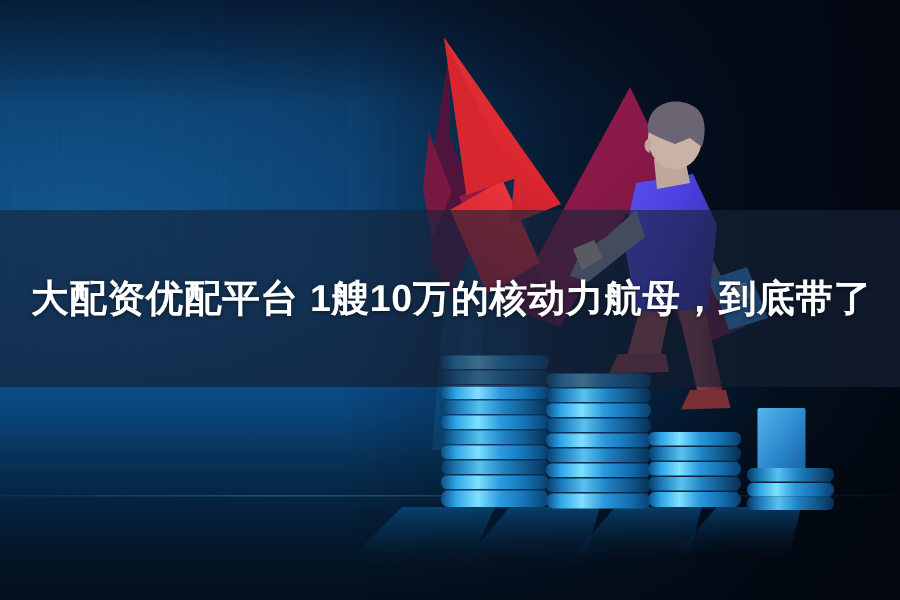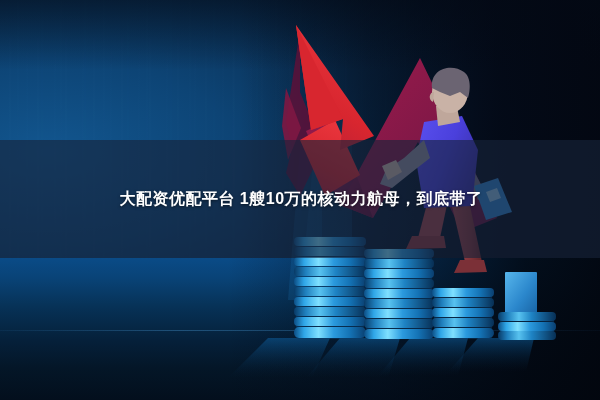--- a/index.html
+++ b/index.html
@@ -98,21 +98,21 @@
     height: 118px;
     background: rgba(22,36,58,0.62);
     display: flex;
     flex-direction: column;
     align-items: center;
     justify-content: center;
     gap: 4px;
   }
   .caption-line {
     color: #ffffff;
-    font-size: 16px;
+    font-size: 25px;
     font-weight: bold;
     letter-spacing: 0.5px;
     line-height: 1.45;
     text-align: center;
     white-space: nowrap;
     text-shadow: 0 1px 3px rgba(0,0,0,0.55);
   }
   .caption-line.l1 { padding-left: 2px; }
 </style>
 </head>

